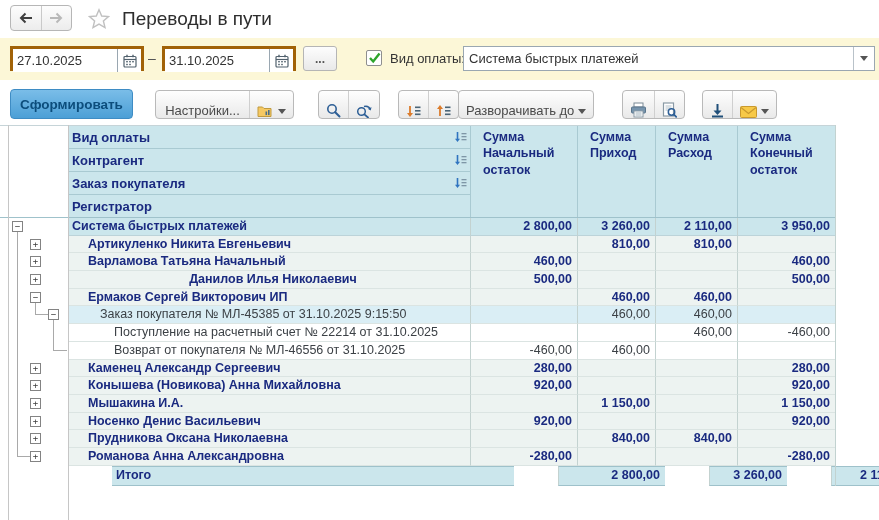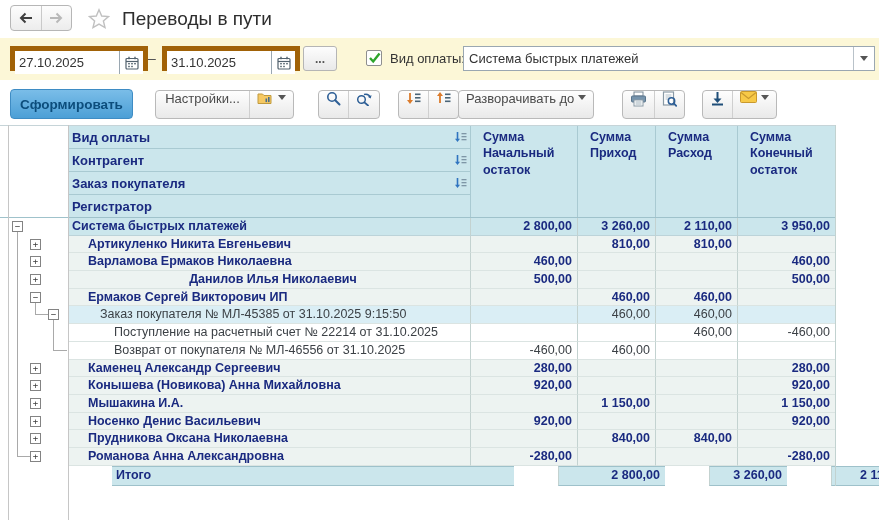--- a/index.html
+++ b/index.html
@@ -12,40 +12,40 @@
   .nav-group{position:absolute;left:10px;top:5px;width:62px;height:26px;display:flex;
              border:1px solid #b6b6b6;border-radius:4px;overflow:hidden;
              background:linear-gradient(#fdfdfd,#ececec);}
   .nav-btn{flex:1;border:none;background:transparent;display:flex;align-items:center;justify-content:center;cursor:pointer;padding:0;}
   .nav-btn.back{border-right:1px solid #c9c9c9;}
   .star{position:absolute;left:86px;top:6px;width:26px;height:26px;display:flex;align-items:center;justify-content:center;cursor:pointer;}
   .page-title{position:absolute;left:122px;top:8px;font-size:19px;color:#2e2e2e;}
 
   
   .filterbar{position:absolute;left:0;top:38px;width:879px;height:42px;background:#fcf7d7;}
-  .datefield{position:absolute;top:8px;height:25px;display:flex;border:5px solid #a16207;background:#fff;}
+  .datefield{position:absolute;top:8px;height:25px;display:flex;border:3px solid #a16207;background:#fff;}
   .datefield input{border:none;outline:none;width:104px;height:23px;padding:0 4px;font:13px "Liberation Sans",sans-serif;color:#333;background:#fff;}
   .cal-btn{width:24px;height:23px;border:none;border-left:1px solid #9aa7b1;background:#fff;display:flex;align-items:center;justify-content:center;cursor:pointer;padding:0;}
   .dash{position:absolute;left:146px;top:12px;width:12px;text-align:center;color:#555;font-size:14px;}
   .more-btn{position:absolute;left:303px;top:8px;width:34px;height:25px;border:1px solid #b5b5b5;border-radius:3px;
             background:linear-gradient(#fdfdfd,#e9e9e9);color:#555;font:bold 12px "Liberation Sans",sans-serif;cursor:pointer;}
   .checkbox{position:absolute;left:366px;top:12px;width:16px;height:16px;background:#fff;border:1px solid #8f8f8f;border-radius:2px;cursor:pointer;display:flex;align-items:center;justify-content:center;}
   .pt-label{position:absolute;left:390px;top:13px;font-size:13px;color:#333;}
   .combo{position:absolute;left:463px;top:8px;width:412px;height:25px;display:flex;border:1px solid #9aa7b1;background:#fff;}
   .combo input{flex:1;border:none;outline:none;padding:0 5px;font:13px "Liberation Sans",sans-serif;color:#333;background:#fff;}
   .combo-btn{width:21px;border:none;border-left:1px solid #b9c2c9;background:#fff;cursor:pointer;display:flex;align-items:center;justify-content:center;padding:0;}
   .caret{width:0;height:0;border:4px solid transparent;border-top:5px solid #555;margin-top:4px;}
 
   
   .toolbar{position:absolute;left:0;top:80px;width:745px;height:45px;background:#fff;}
   .gen-btn{position:absolute;left:10px;top:9px;width:123px;height:30px;border:1px solid #3e8cc4;border-radius:4px;
            background:linear-gradient(#7abde8,#4c9fd6);color:#0c4d7c;font:bold 13.5px "Liberation Sans",sans-serif;cursor:pointer;}
   .btn-group{position:absolute;top:10px;height:29px;display:flex;border:1px solid #b9b9b9;border-radius:4px;overflow:hidden;
              background:linear-gradient(#fefefe,#e9e9e9);}
-  .btn-group button{border:none;background:transparent;display:flex;align-items:flex-start;justify-content:center;gap:4px;
+  .btn-group button{border:none;background:transparent;display:flex;align-items:flex-end;justify-content:center;gap:4px;
                     padding:0 7px;font:13px "Liberation Sans",sans-serif;color:#4a4a4a;cursor:pointer;}
   .btn-group button + button{border-left:1px solid #cfcfcf;}
 
   
   .grid{position:absolute;left:0;top:125px;width:879px;height:395px;background:#fff;}
   .vline{position:absolute;top:0;width:1px;background:#c6c6c6;z-index:5;}
   .vline.l1{left:8px;height:395px;}
   .vline.l2{left:68px;height:395px;}
   .vline.r{left:835px;height:361px;background:#c2d2d0;}
 
@@ -330,21 +330,21 @@
     <div class="cell-val cv1">810,00</div>
     <div class="cell-val cv2">810,00</div>
     <div class="cell-val cv3"></div>
   </div>
         <div class="grow style-name">
     <div class="cell-margin"></div>
     <div class="cell-tree">
             <div class="tline" style="left: 9px;"></div>
             <div class="expbox" style="left: 22px;">+</div>
           </div>
-    <div class="cell-name" style="padding-left: 20px;">Варламова Ермаков Николаевна</div>
+    <div class="cell-name" style="padding-left: 20px;">Варламова Татьяна Начальный</div>
     <div class="cell-val cv0">460,00</div>
     <div class="cell-val cv1"></div>
     <div class="cell-val cv2"></div>
     <div class="cell-val cv3">460,00</div>
   </div>
         <div class="grow style-name">
     <div class="cell-margin"></div>
     <div class="cell-tree">
             <div class="tline" style="left: 9px;"></div>
             <div class="expbox" style="left: 22px;">+</div>

